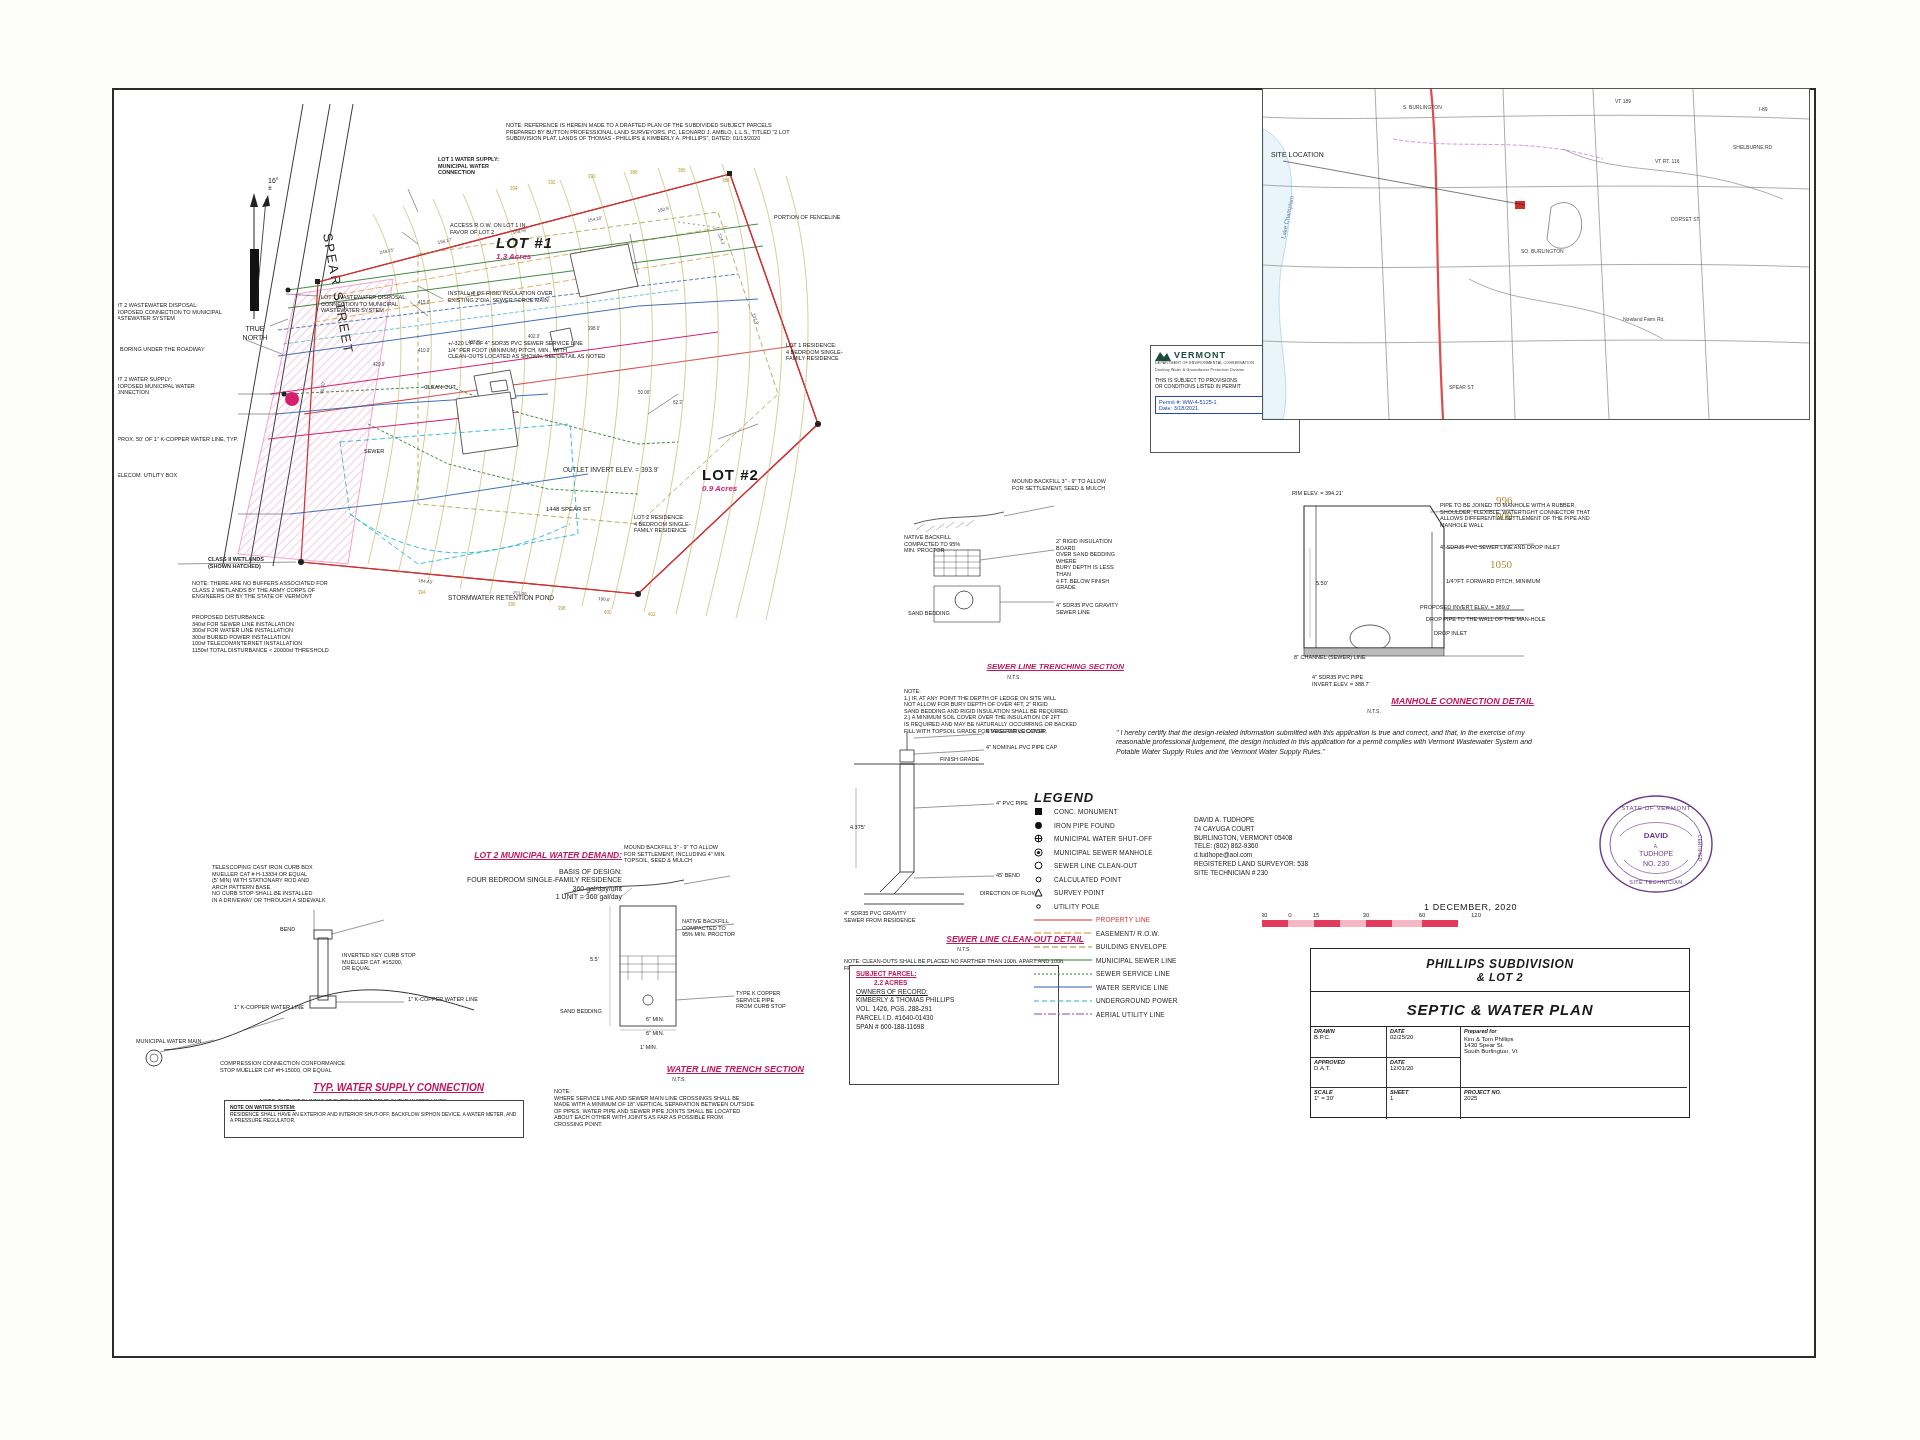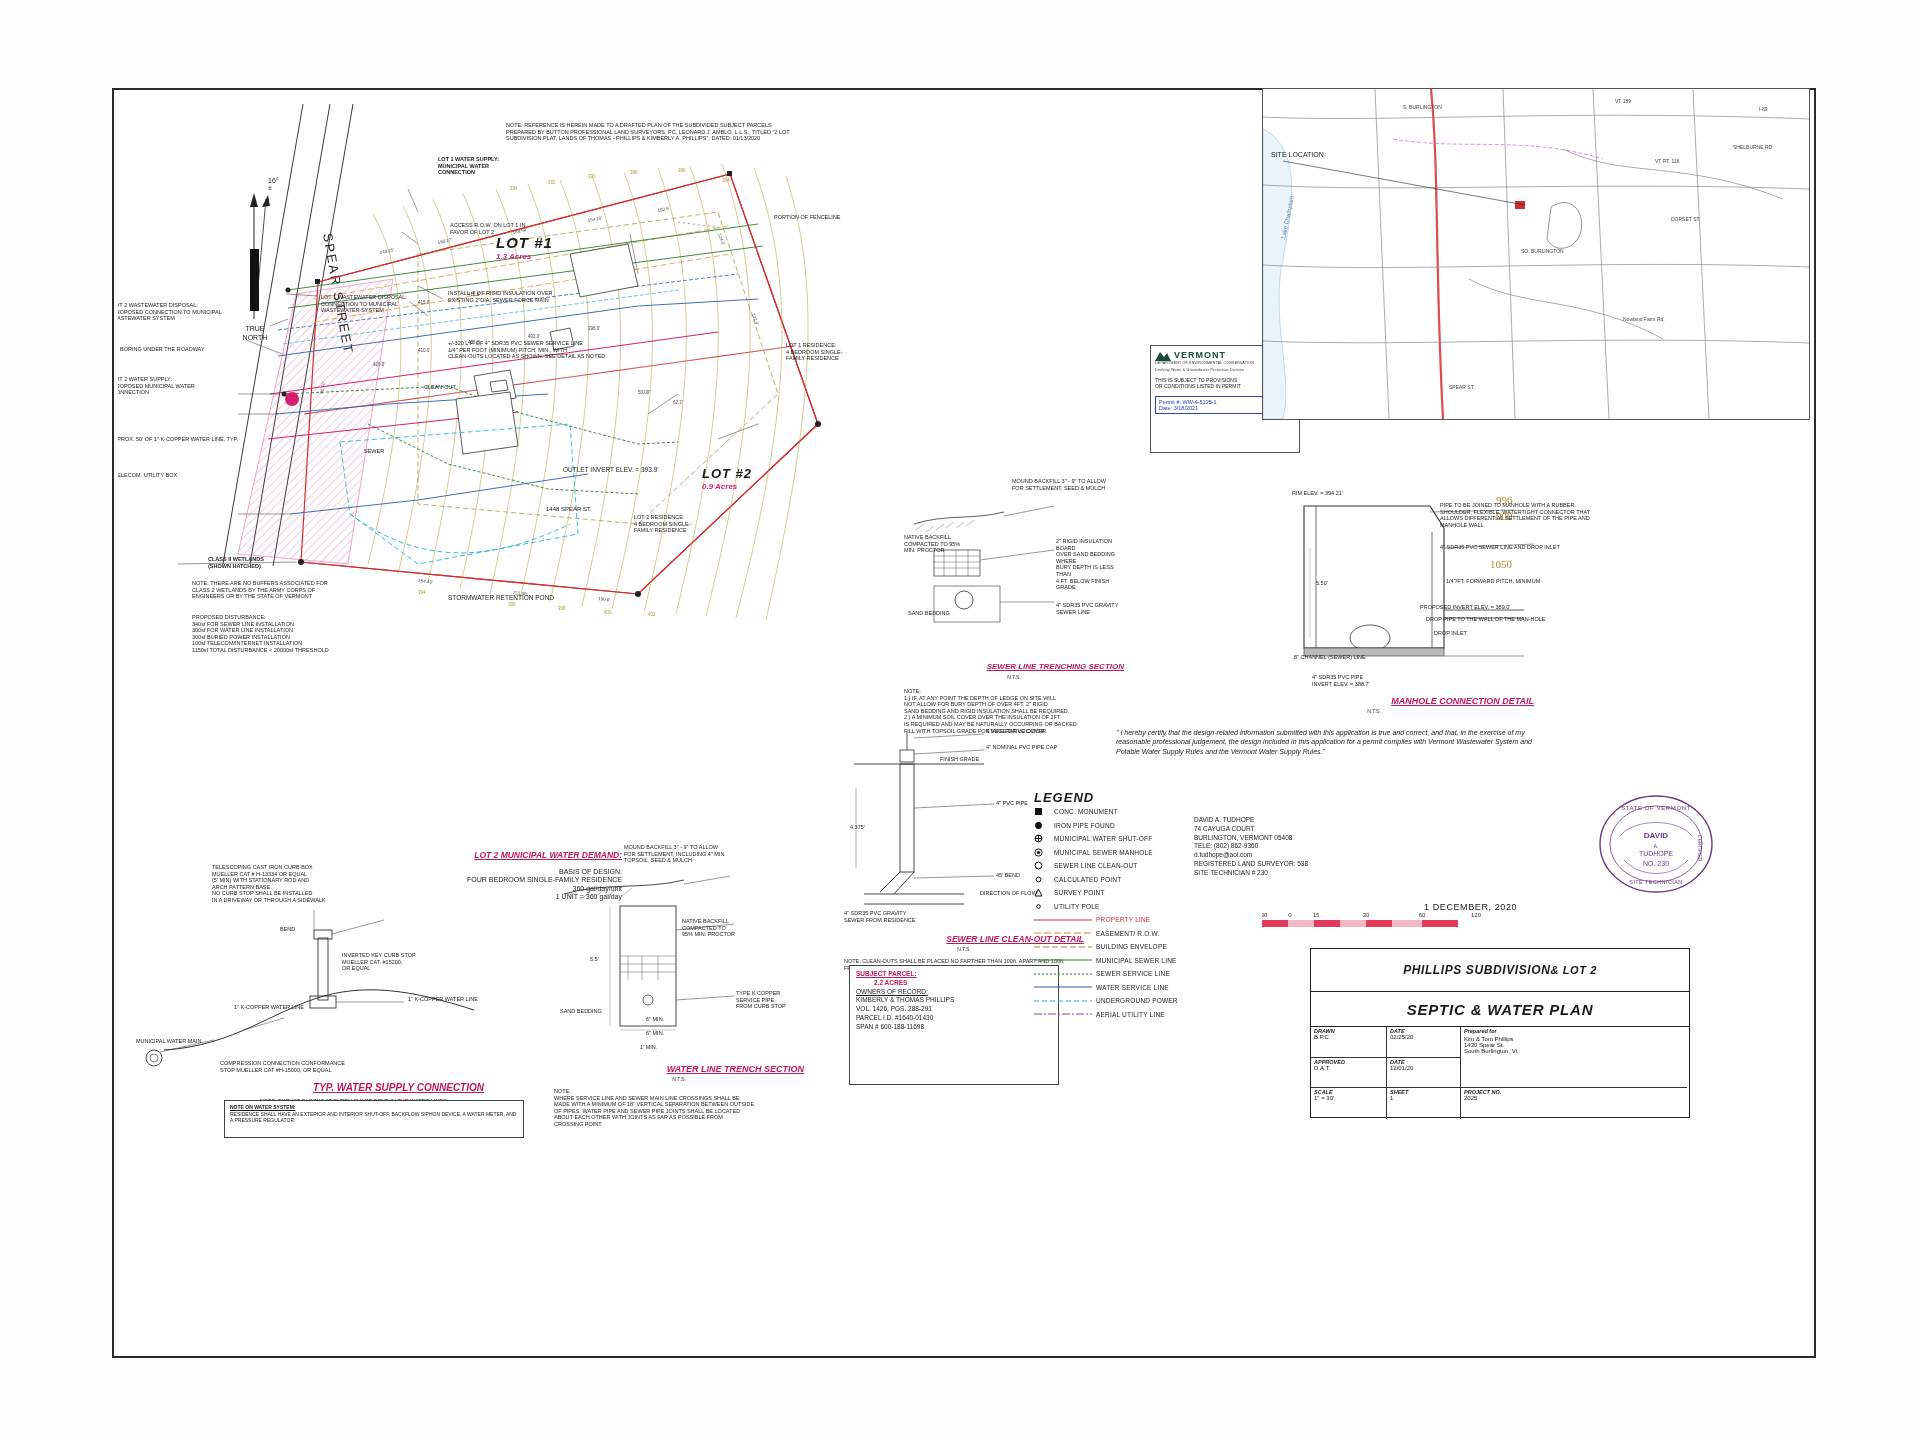--- a/index.html
+++ b/index.html
@@ -50,21 +50,21 @@
   .seal{position:absolute;left:1480px;top:700px;width:124px;height:108px;}
 
   
   .datetxt{position:absolute;left:1310px;top:812px;font-size:9px;letter-spacing:.6px;}
 
   
   .scalebar{position:absolute;left:1148px;top:820px;width:230px;}
 
   
   .tblock{position:absolute;left:1196px;top:858px;width:378px;height:168px;border:1.5px solid #222;background:#fff;}
-  .tb-r1{height:42px;border-bottom:1.5px solid #222;display:flex;flex-direction:row;align-items:center;justify-content:center;}
+  .tb-r1{height:42px;border-bottom:1.5px solid #222;display:flex;flex-direction:column;align-items:center;justify-content:center;}
   .tb-r1 .l1{font-size:12px;font-style:italic;font-weight:bold;letter-spacing:.6px;}
   .tb-r1 .l2{font-size:11px;font-style:italic;font-weight:bold;letter-spacing:.6px;}
   .tb-r2{height:34px;border-bottom:1.5px solid #222;display:flex;align-items:center;justify-content:center;font-size:15px;font-style:italic;font-weight:bold;letter-spacing:.8px;}
   .tbgrid{display:flex;height:92px;}
   .tbcol{display:flex;flex-direction:column;}
   .tbcell{border-right:1px solid #333;border-bottom:1px solid #333;box-sizing:border-box;padding:1px 3px;font-size:6px;}
   .tbcell .k{font-size:5.5px;font-style:italic;font-weight:bold;}
   .tbcell .v{font-size:6px;}
 
   
@@ -264,21 +264,21 @@
       <div class="lbl" style="left:74px;top:520px;">PROPOSED DISTURBANCE:<br>340sf FOR SEWER LINE INSTALLATION<br>300sf FOR WATER LINE INSTALLATION<br>300sf BURIED POWER INSTALLATION<br>100sf TELECOM/INTERNET INSTALLATION<br>1150sf TOTAL DISTURBANCE &lt; 20000sf THRESHOLD</div>
       <div class="lbl" style="left:330px;top:500px;font-size:6.5px;">STORMWATER RETENTION POND</div>
       <div class="lbl" style="left:445px;top:372px;font-size:6.5px;">OUTLET INVERT ELEV. = 393.9'</div>
       <div class="lbl" style="left:428px;top:412px;font-size:6px;">1448 SPEAR ST.</div>
 
       <div class="abs" style="left:378px;top:140px;">
         <div style="font-size:15px;font-style:italic;font-weight:bold;letter-spacing:1px;">LOT #1</div>
         <div class="pinkb" style="font-size:8px;font-style:italic;margin-top:1px;">1.3 Acres</div>
       </div>
       <div class="abs" style="left:584px;top:372px;">
-        <div style="font-size:13px;font-style:italic;font-weight:bold;letter-spacing:1px;">LOT #2</div>
+        <div style="font-size:15px;font-weight:bold;letter-spacing:1px;">LOT #2</div>
         <div class="pinkb" style="font-size:8px;font-style:italic;margin-top:1px;">0.9 Acres</div>
       </div>
 
       <div class="narrow">
         <svg width="44" height="160" viewBox="0 0 44 160">
           <line x1="16" y1="8" x2="16" y2="130" stroke="#222" stroke-width="1"></line>
           <polygon points="16,4 12,18 20,18" fill="#222"></polygon>
           <rect x="12" y="60" width="9" height="62" fill="#111"></rect>
           <line x1="28" y1="10" x2="18" y2="120" stroke="#222" stroke-width="0.8"></line>
           <polygon points="30,6 24,18 32,17" fill="#222"></polygon>

